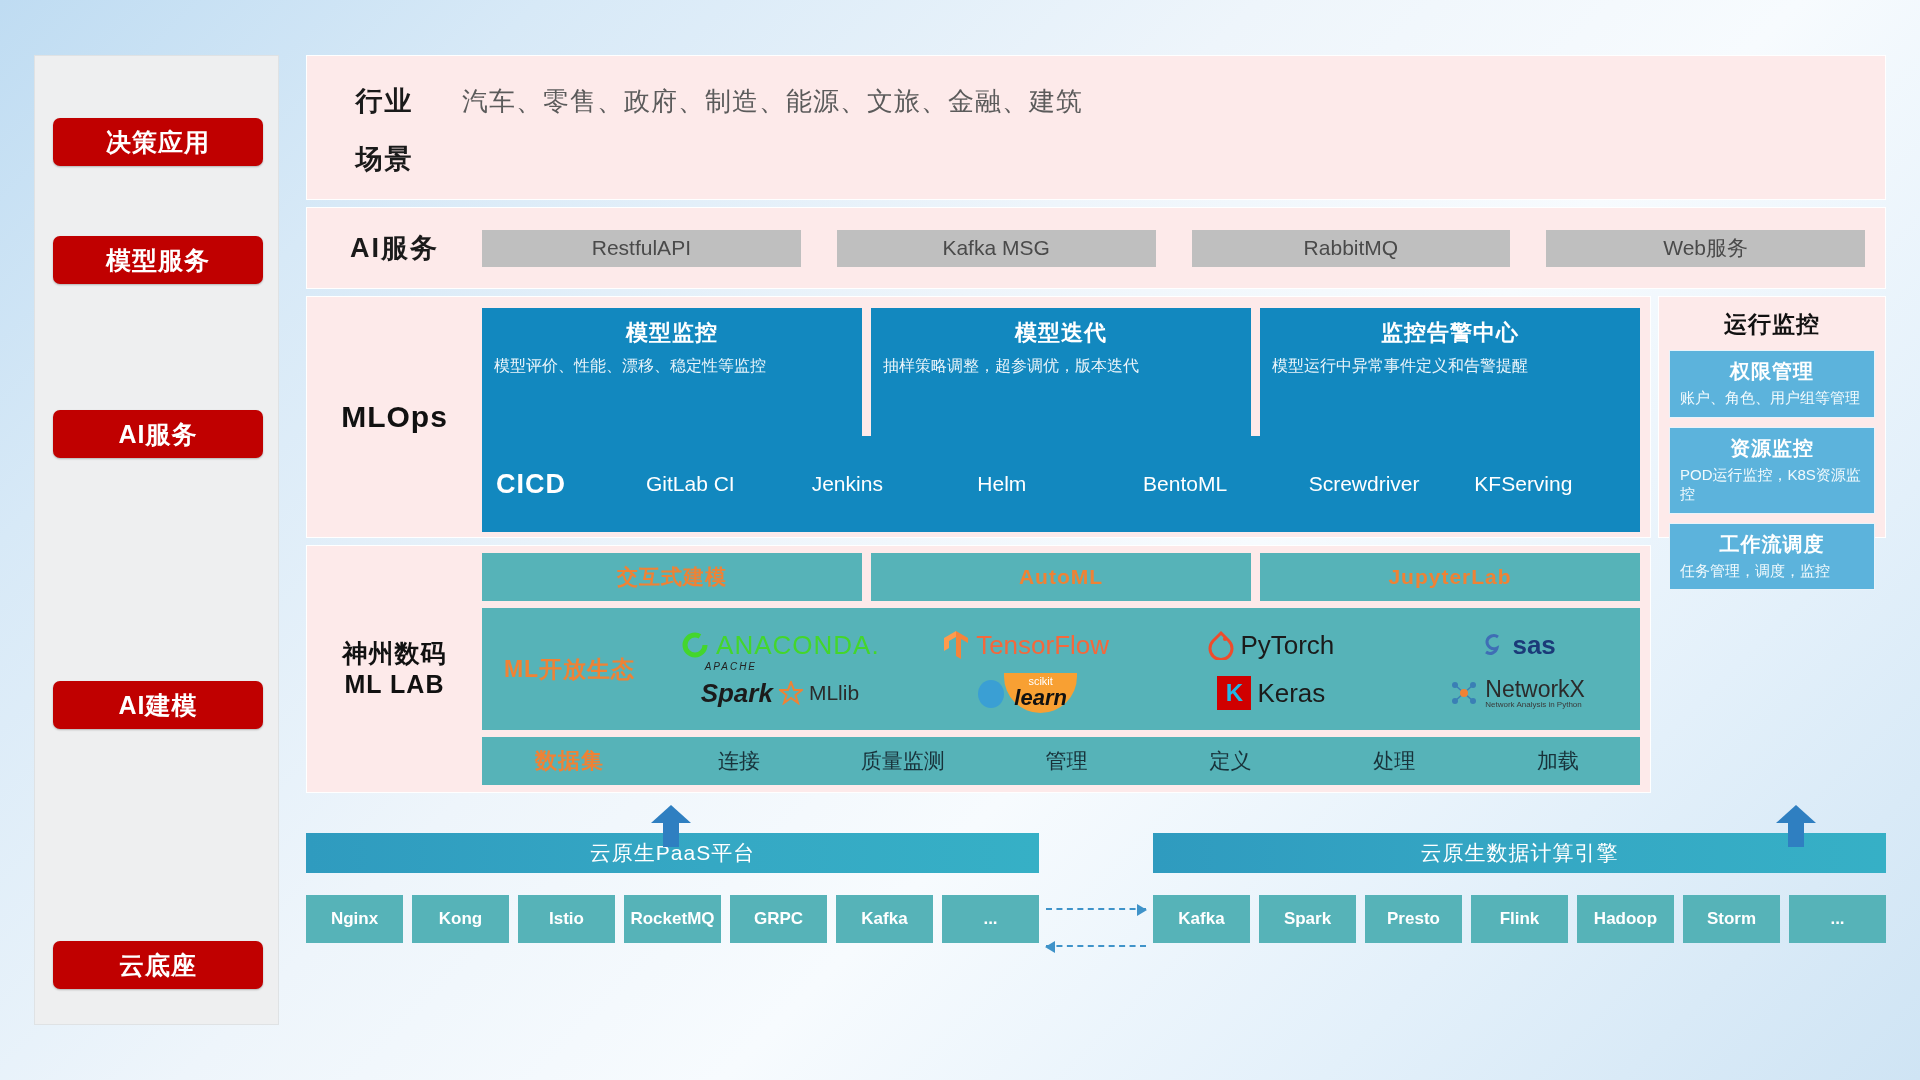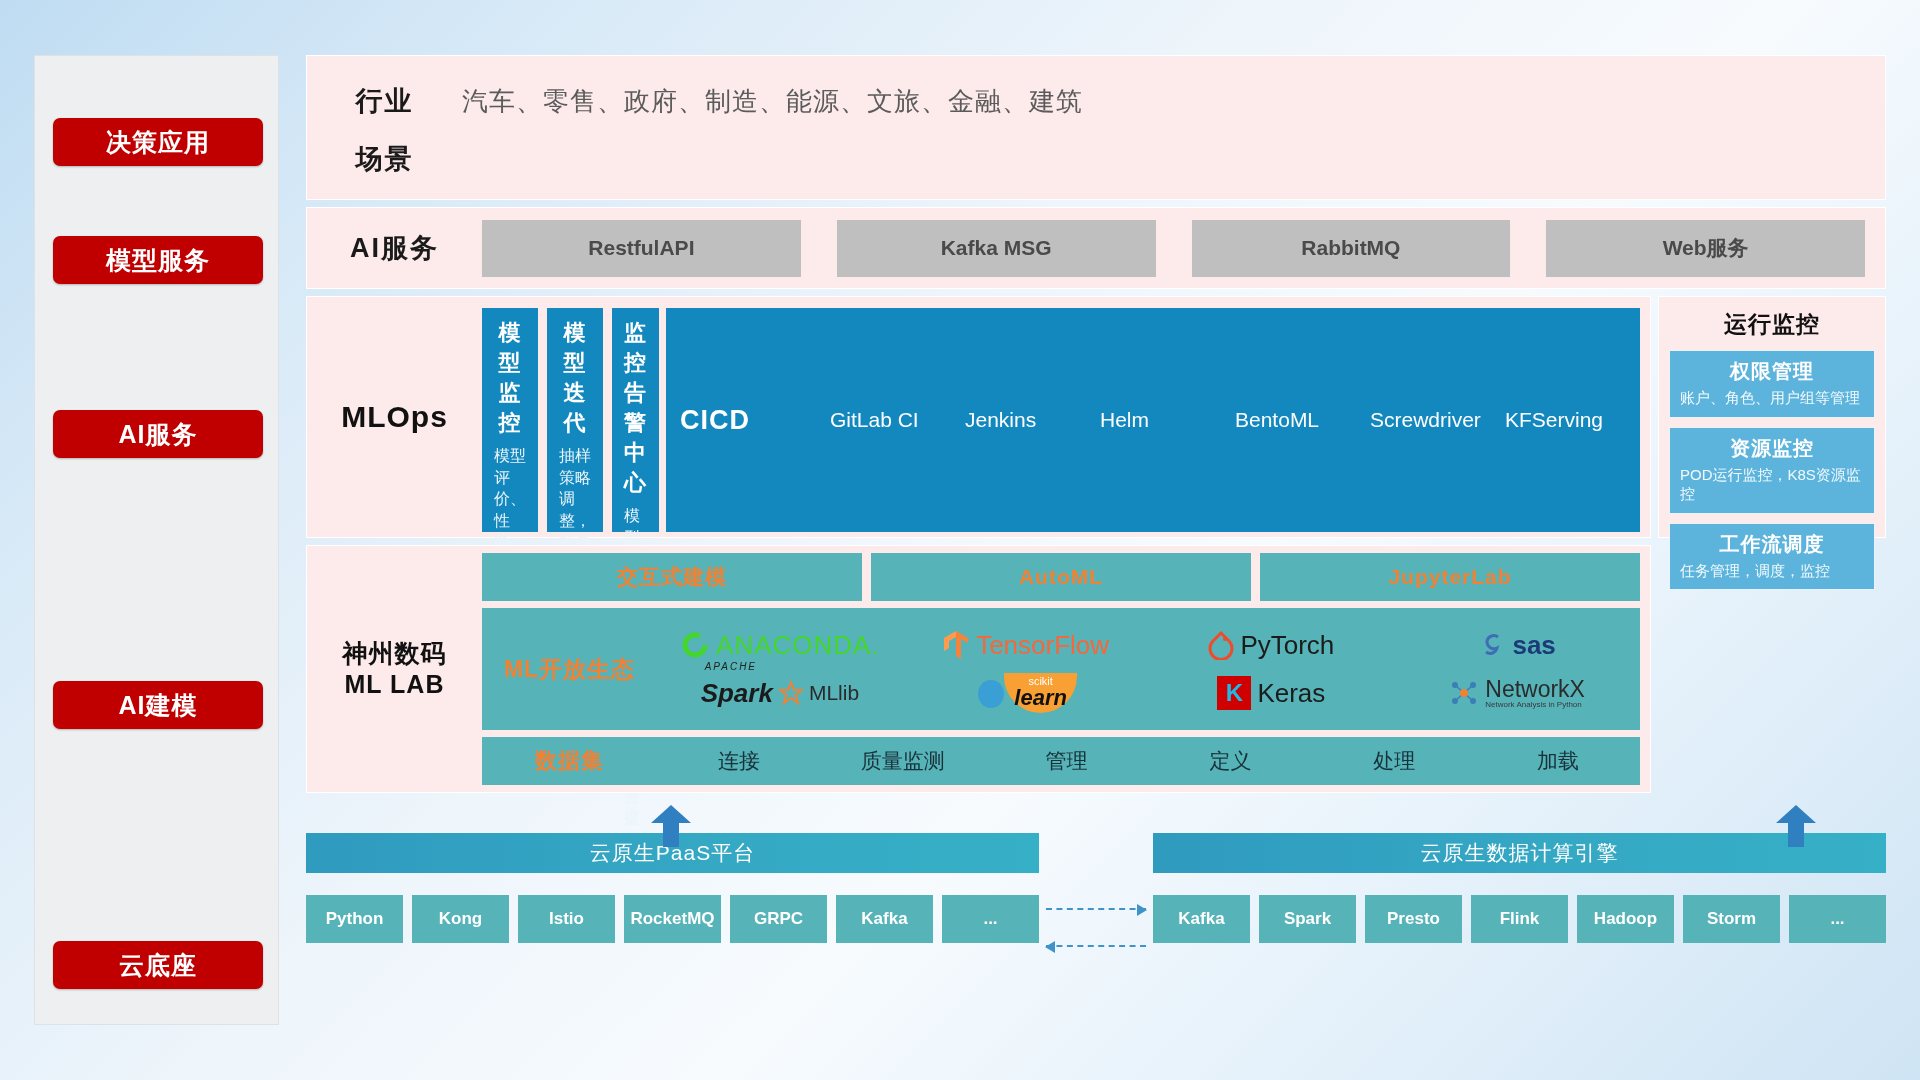--- a/index.html
+++ b/index.html
@@ -51,33 +51,33 @@
   .kv-val { font-size: 26px; color: #5b5b5b; letter-spacing: 1px; }
 
   
   .band-svc { height: 82px; display: flex; align-items: center; }
   .svc-key {
     width: 175px; flex: 0 0 175px; text-align: center;
     font-size: 27px; font-weight: bold; color: #1a1a1a; letter-spacing: 2px;
   }
   .svc-items { display: flex; flex: 1; gap: 36px; padding-right: 20px; }
   .svc-chip {
-    flex: 1; height: 57px; background: #bfbfbf;
+    flex: 1; height: 37px; background: #bfbfbf;
     display: flex; align-items: center; justify-content: center;
-    font-size: 21px; font-weight: bold; color: #4a4a4a;
+    font-size: 21px; font-weight: normal; color: #4a4a4a;
   }
 
   
   .row-main { display: flex; gap: 7px; }
   .band-mlops { width: 1345px; height: 242px; display: flex; align-items: center; padding: 8px 10px 8px 0; }
   .mlops-key {
     width: 175px; flex: 0 0 175px; text-align: center;
     font-size: 30px; font-weight: bold; color: #111; letter-spacing: 1px;
   }
-  .mlops-right { flex: 1; display: flex; flex-direction: row; gap: 7px; height: 100%; margin-top: 6px; }
+  .mlops-right { flex: 1; display: flex; flex-direction: column; height: 100%; margin-top: 6px; }
   .mlops-cards { display: flex; gap: 9px; flex: 0 0 128px; }
   .mlops-card {
     flex: 1; background: #1288bf; color: #fff; padding: 10px 12px 0 12px;
   }
   .mlops-card-title {
     text-align: center; font-size: 22px; font-weight: bold; margin-bottom: 7px; letter-spacing: 1px;
   }
   .mlops-card-desc { font-size: 16px; line-height: 1.35; color: #eaf4fa; }
 
   .cicd {
@@ -389,21 +389,21 @@
     </div>
     <div class="arrow" style="left: 1470px; top: -28px;">
       <div class="head"></div>
         <div class="stem"></div>
     </div>
 
     <div class="cb-cols">
       <div class="cb-col cb-col-left">
         <div class="cb-head">云原生PaaS平台</div>
         <div class="cb-chips">
-          <div class="cb-chip">Python</div>
+          <div class="cb-chip">Nginx</div>
           <div class="cb-chip">Kong</div>
           <div class="cb-chip">Istio</div>
           <div class="cb-chip">RocketMQ</div>
           <div class="cb-chip">GRPC</div>
           <div class="cb-chip">Kafka</div>
           <div class="cb-chip">...</div>
         </div>
       </div>
 
       <div class="cb-gap"></div>

